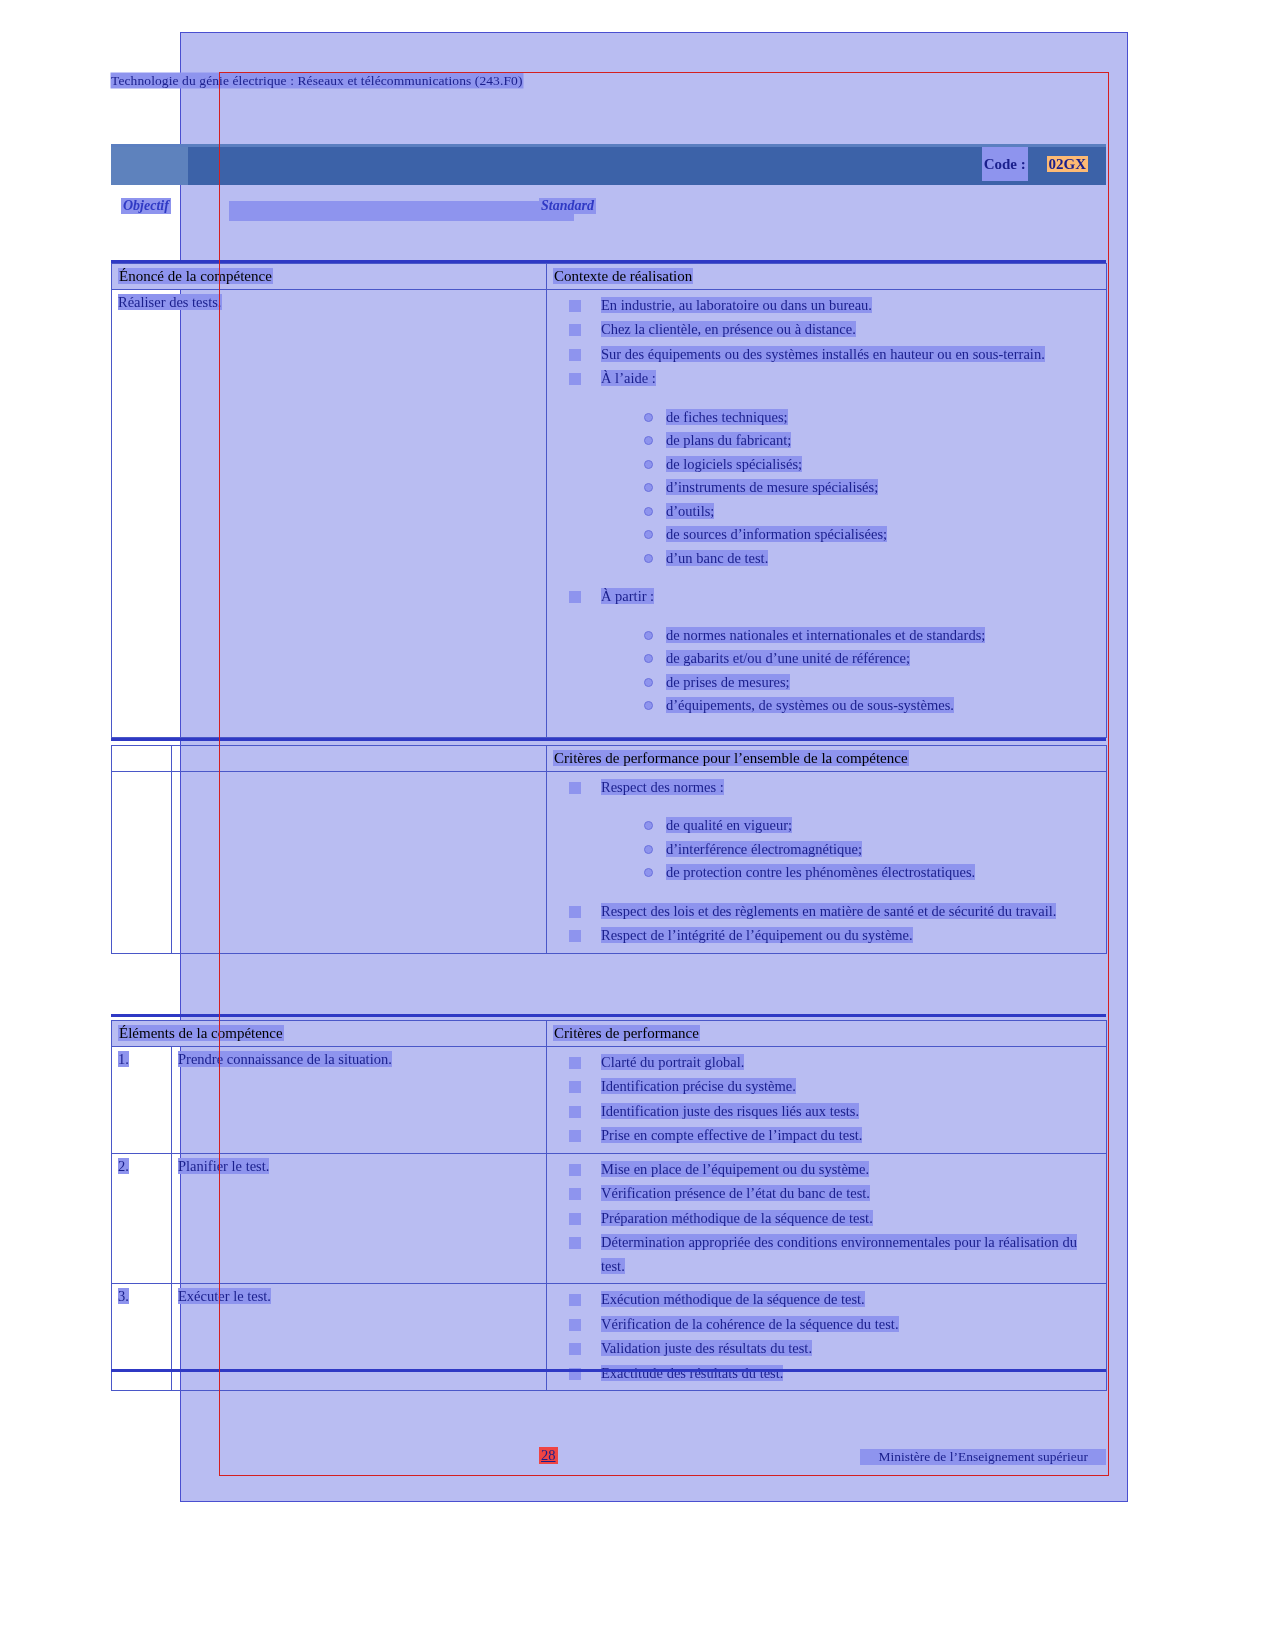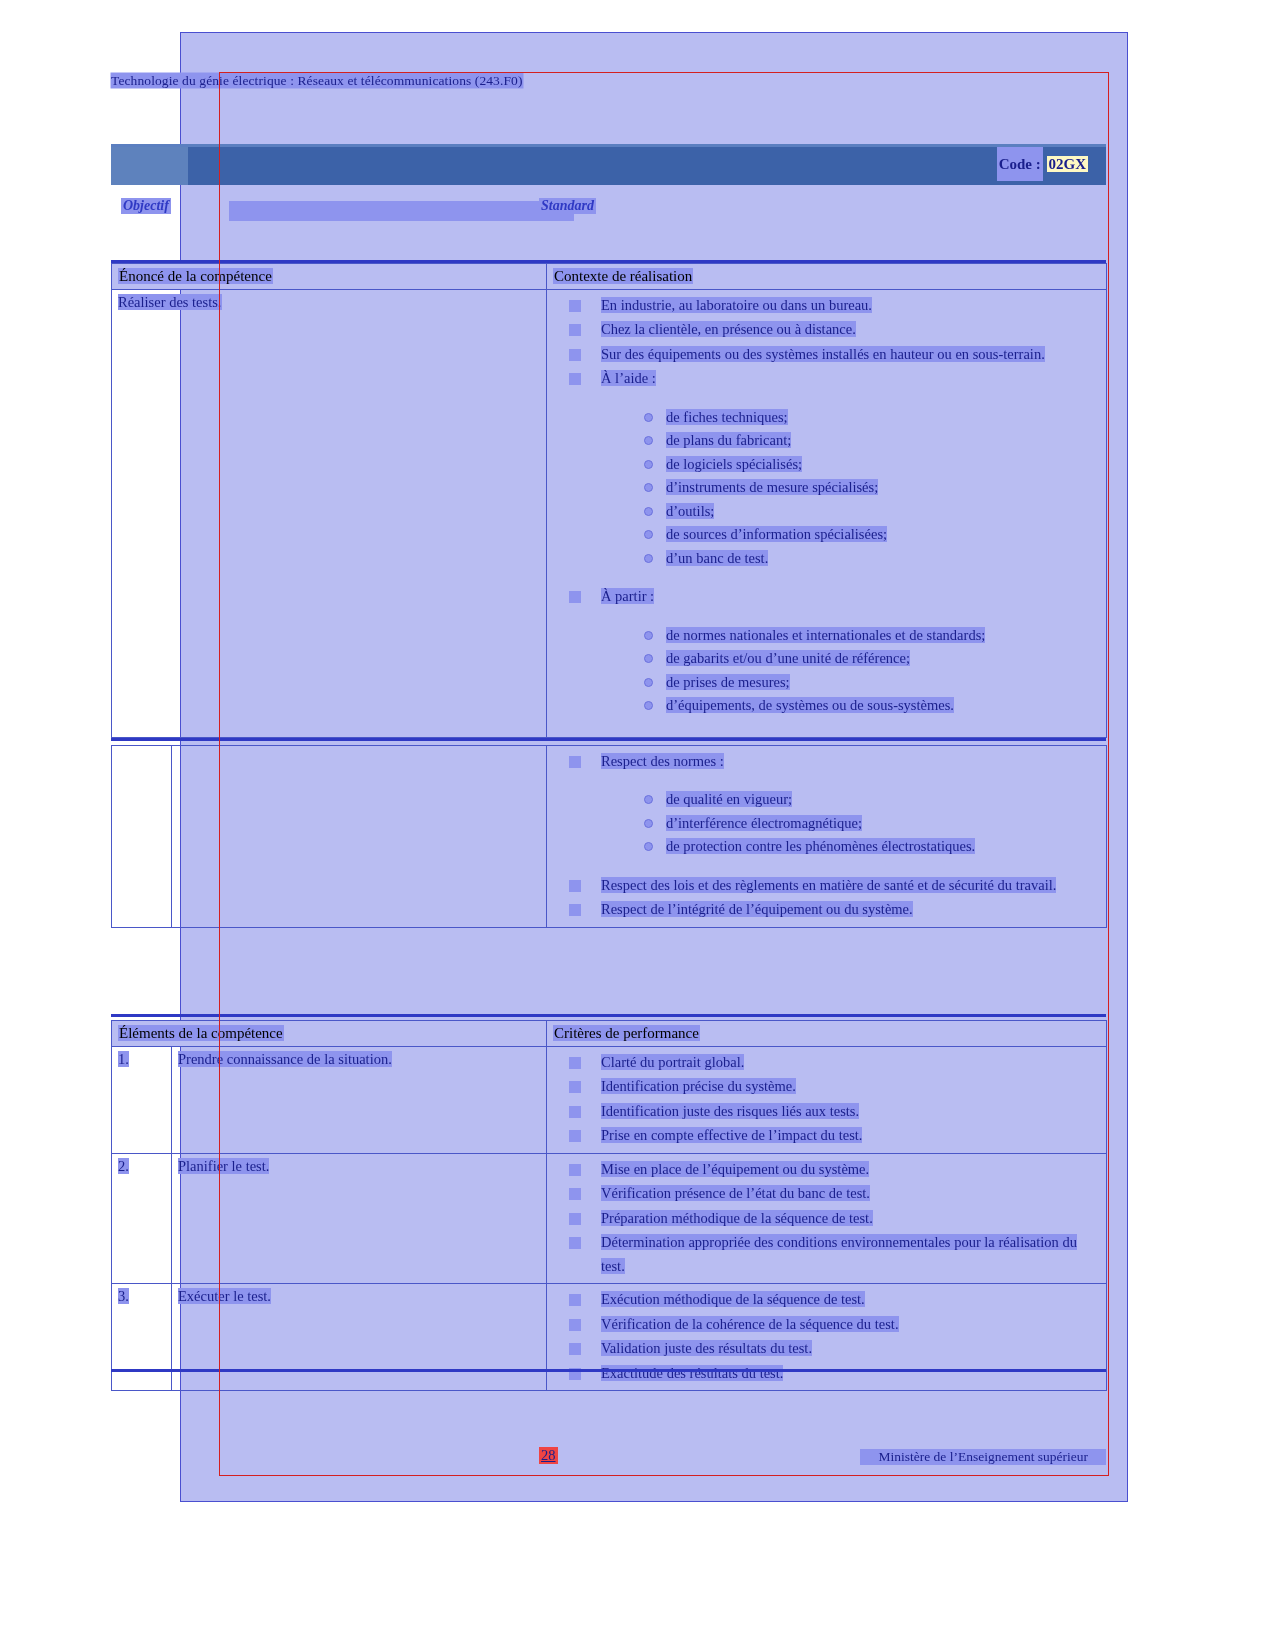--- a/index.html
+++ b/index.html
@@ -85,23 +85,24 @@
   #code-text {
     position: absolute;
     right: 18px;
     top: 9px;
     font-size: 15px;
     font-weight: bold;
     color: #dfe3ff;
     white-space: nowrap;
   }
   #code-text .codeval {
-    background: #fef9c3;
+    background: #fdba74;
     color: #1a1f8c;
     padding: 0 2px;
+    margin-left: 15px;
   }
   #code-text .codelbl {
     background: #8e94ee;
     color: #1a1f8c;
     padding: 9px 2px;
   }
 
   
   #objstd {
     position: absolute;
@@ -329,20 +330,27 @@
   <div class="thickline" style="top:706px;"></div>
 
   <div class="tbl-wrap" id="tbl2">
     <table class="doc">
       <colgroup>
           <col style="width:60px">
           <col style="width:375px">
           <col style="width:560px">
         </colgroup>
       <tbody>
+          <tr>
+        <td>&nbsp;</td>
+        <td>&nbsp;</td>
+        <td class="hdr-cell">
+          <span>Critères de performance pour l’ensemble de la compétence</span>
+        </td>
+      </tr>
       <tr>
         <td>&nbsp;</td>
         <td>&nbsp;</td>
         <td>
           <ul class="lvl1">
             <li>
               <span class="txt">Respect des normes :</span>
               <ul class="lvl2">
                 <li><span class="txt">de qualité en vigueur;</span></li>
                 <li><span class="txt">d’interférence électromagnétique;</span></li>

